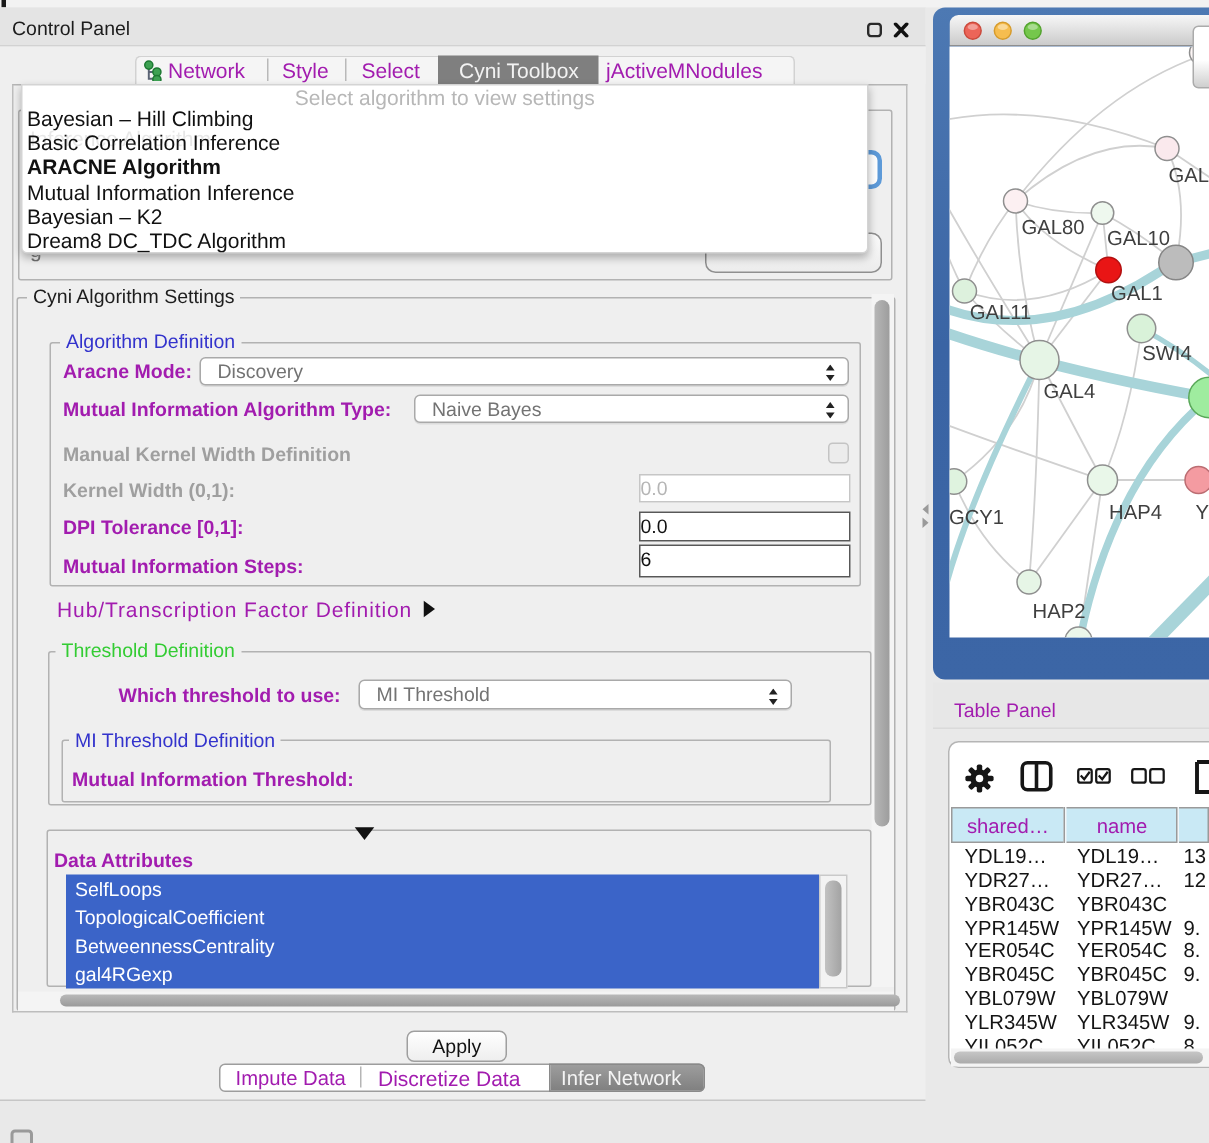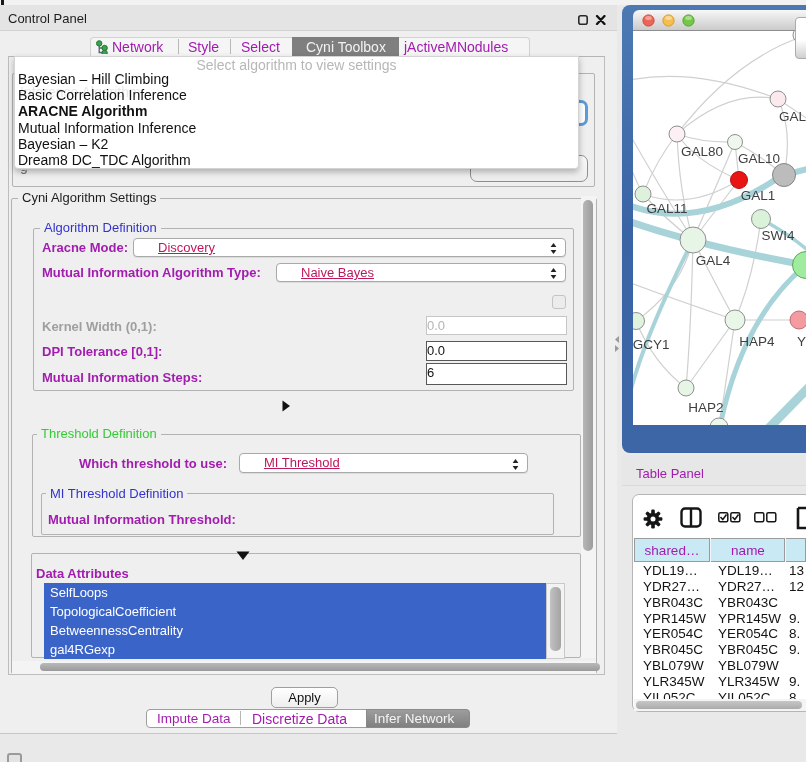--- a/index.html
+++ b/index.html
@@ -3,22 +3,22 @@
 <meta charset="utf-8">
 <style>
   * { margin:0; padding:0; box-sizing:border-box; }
   html,body { width:806px; height:762px; overflow:hidden; }
   body { font-family:"Liberation Sans", sans-serif; background:#e9e9e9; position:relative; }
   .abs { position:absolute; }
   .lbl { font-size:13px; color:#a21caf; white-space:nowrap; }
   .b { font-weight:bold; }
   .dis { color:#9f9f9f; }
   .combo { position:absolute; background:#fff; border:1px solid #a9a9a9; border-radius:4px;
-           font-size:13px; color:#be185d; line-height:17px; padding-left:24px;
-           box-shadow:0 1px 0 rgba(0,0,0,0.08);text-decoration:underline; }
+           font-size:13px; color:#737373; line-height:17px; padding-left:11px;
+           box-shadow:0 1px 0 rgba(0,0,0,0.08); }
   .updn { position:absolute; right:8px; top:4px; width:7px; }
   .field { position:absolute; background:#fff; font-size:13px; color:#111; text-align:left;
            padding-right:6px; }
   .grp { position:absolute; border:1px solid #b2b2b2; border-radius:2px; }
   .gtitle { position:absolute; font-size:13px; background:#efefef; padding:0 4px; white-space:nowrap; }
 </style>
 </head>
 <body>
 
 <div class="abs" style="left:0;top:0;width:806px;height:5px;background:#f2f2f2;"></div>
@@ -75,31 +75,33 @@
   </div>
 
   <div class="abs lbl b" style="left:42px;top:260px;">Mutual Information Algorithm Type:</div>
   <div class="combo" style="left:276px;top:258px;width:290px;height:19px;">Naive Bayes
     <svg class="updn" width="7" height="11" viewBox="0 0 7 11">
         <path d="M3.5 0 L6.4 4 L0.6 4 Z" fill="#222"></path>
         <path d="M3.5 11 L6.4 7 L0.6 7 Z" fill="#222"></path>
       </svg>
   </div>
 
+  <div class="abs lbl b dis" style="left:42px;top:289.5px;">Manual Kernel Width Definition</div>
   <div class="abs" style="left:552px;top:290px;width:14px;height:14px;border:1px solid #c4c4c4;border-radius:3px;background:#ececec;"></div>
 
   <div class="abs lbl b dis" style="left:42px;top:313.5px;">Kernel Width (0,1):</div>
   <div class="field" style="left:426px;top:311px;width:141px;height:19px;border:1px solid #c6c6c6;color:#b5b5b5;line-height:17px;">0.0</div>
 
   <div class="abs lbl b" style="left:42px;top:338.5px;">DPI Tolerance [0,1]:</div>
   <div class="field" style="left:426px;top:336px;width:141px;height:20px;border:1px solid #585858;line-height:18px;">0.0</div>
 
   <div class="abs lbl b" style="left:42px;top:364.5px;">Mutual Information Steps:</div>
   <div class="field" style="left:426px;top:358px;width:141px;height:22px;border:1px solid #585858;line-height:18px;">6</div>
 
+  <div class="abs lbl" style="left:38px;top:393px;font-size:14px;letter-spacing:0.6px;">Hub/Transcription Factor Definition</div>
   <svg class="abs" style="left:281px;top:395px;" width="10" height="12" viewBox="0 0 10 12">
       <path d="M1.5 0.5 L9 6 L1.5 11.5 Z" fill="#111"></path>
     </svg>
 
   <div class="grp" style="left:32px;top:429px;width:549px;height:103px;"></div>
   <div class="gtitle" style="left:37px;top:421px;color:#33cc33;">Threshold Definition</div>
 
   <div class="abs lbl b" style="left:79px;top:450.5px;">Which threshold to use:</div>
   <div class="combo" style="left:239px;top:448px;width:289px;height:20px;">MI Threshold
     <svg class="updn" width="7" height="11" viewBox="0 0 7 11" style="top:4.5px;">

